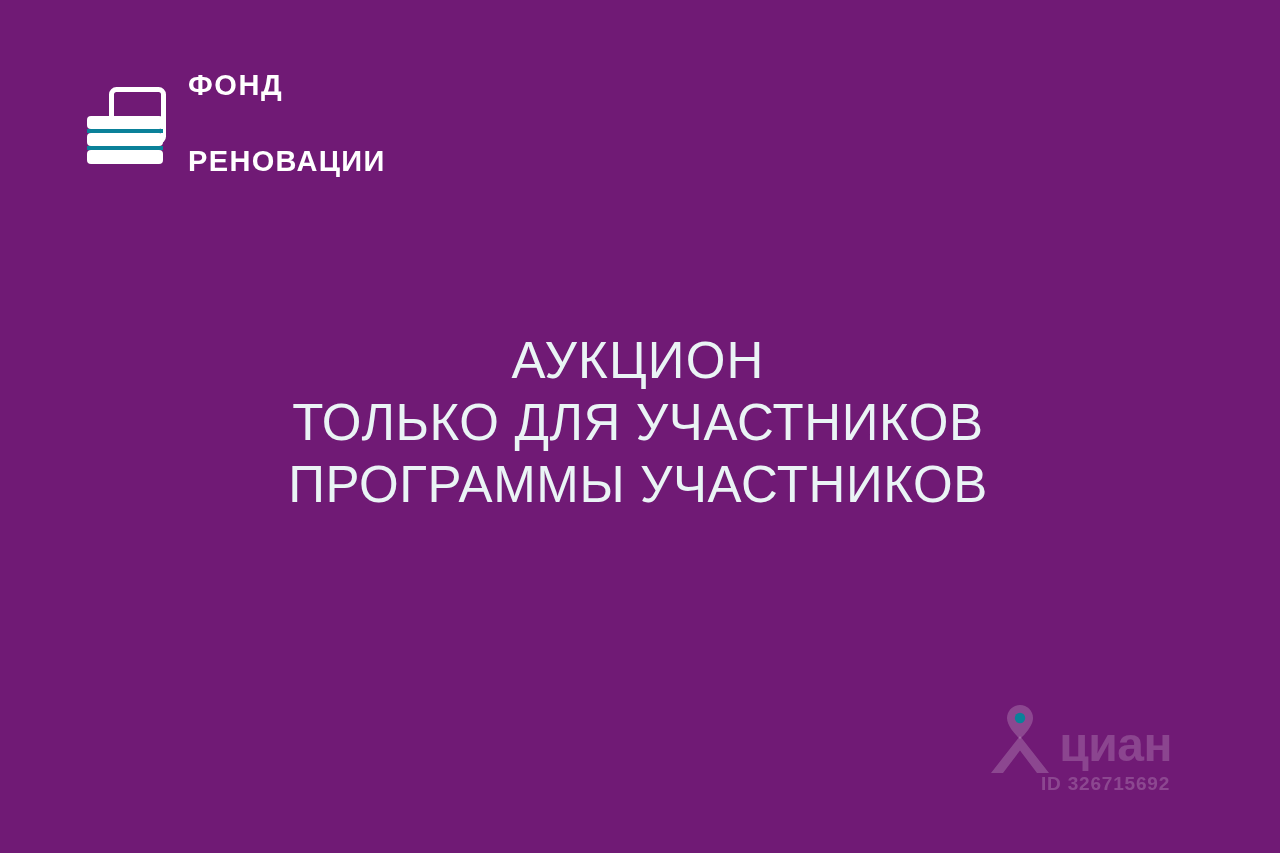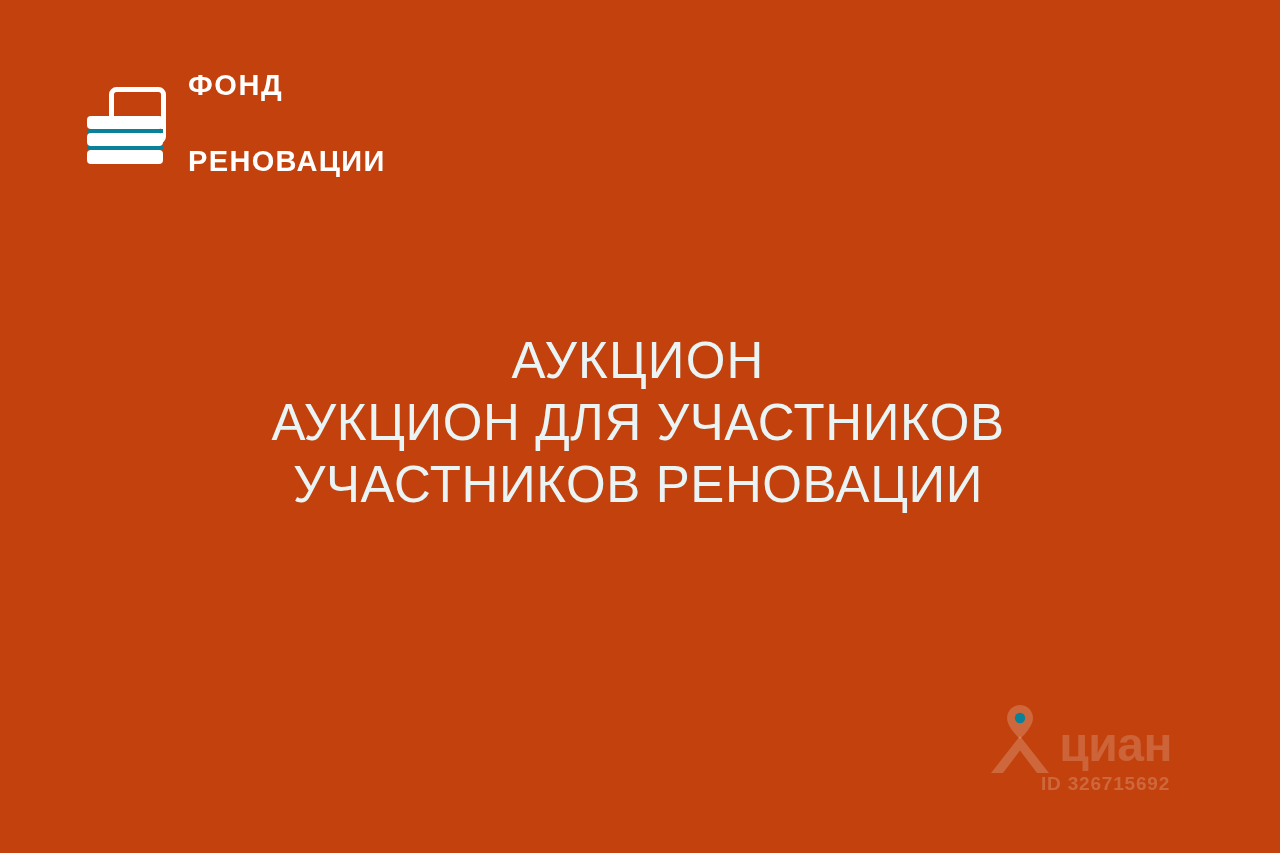--- a/index.html
+++ b/index.html
@@ -11,21 +11,21 @@
     background: #6b6b6b;
     font-family: "Liberation Sans", "DejaVu Sans", sans-serif;
   }
 
   
   .banner {
     position: relative;
     width: 1280px;
     height: 853px;
     overflow: hidden;
-    background: #c2410c;
+    background: #701a75;
   }
 
   
   .brand {
     position: absolute;
     left: 84px;
     top: 70px;
     display: flex;
     align-items: center;
     gap: 18px;
@@ -153,22 +153,22 @@
     </div>
 
     <div class="brand-words">
       <div class="brand-line first">ФОНД</div>
       <div class="brand-line second">РЕНОВАЦИИ</div>
     </div>
   </div>
 
   <div class="headline">
     <div class="headline-line l1">АУКЦИОН</div>
-    <div class="headline-line l2">АУКЦИОН ДЛЯ УЧАСТНИКОВ</div>
-    <div class="headline-line l3">УЧАСТНИКОВ РЕНОВАЦИИ</div>
+    <div class="headline-line l2">ТОЛЬКО ДЛЯ УЧАСТНИКОВ</div>
+    <div class="headline-line l3">ПРОГРАММЫ УЧАСТНИКОВ</div>
   </div>
 
   <div class="watermark">
     <div class="wm-row">
       <span class="wm-icon">
         <svg viewBox="0 0 66 72" xmlns="http://www.w3.org/2000/svg" aria-hidden="true">
           <g fill="rgba(255,255,255,0.2)">
 
             <path d="M33 2c-7.2 0-13 5.8-13 13 0 9.6 13 21 13 21s13-11.4 13-21c0-7.2-5.8-13-13-13z"></path>
             <circle cx="33" cy="15" r="5.2" fill="#0a8199"></circle>

